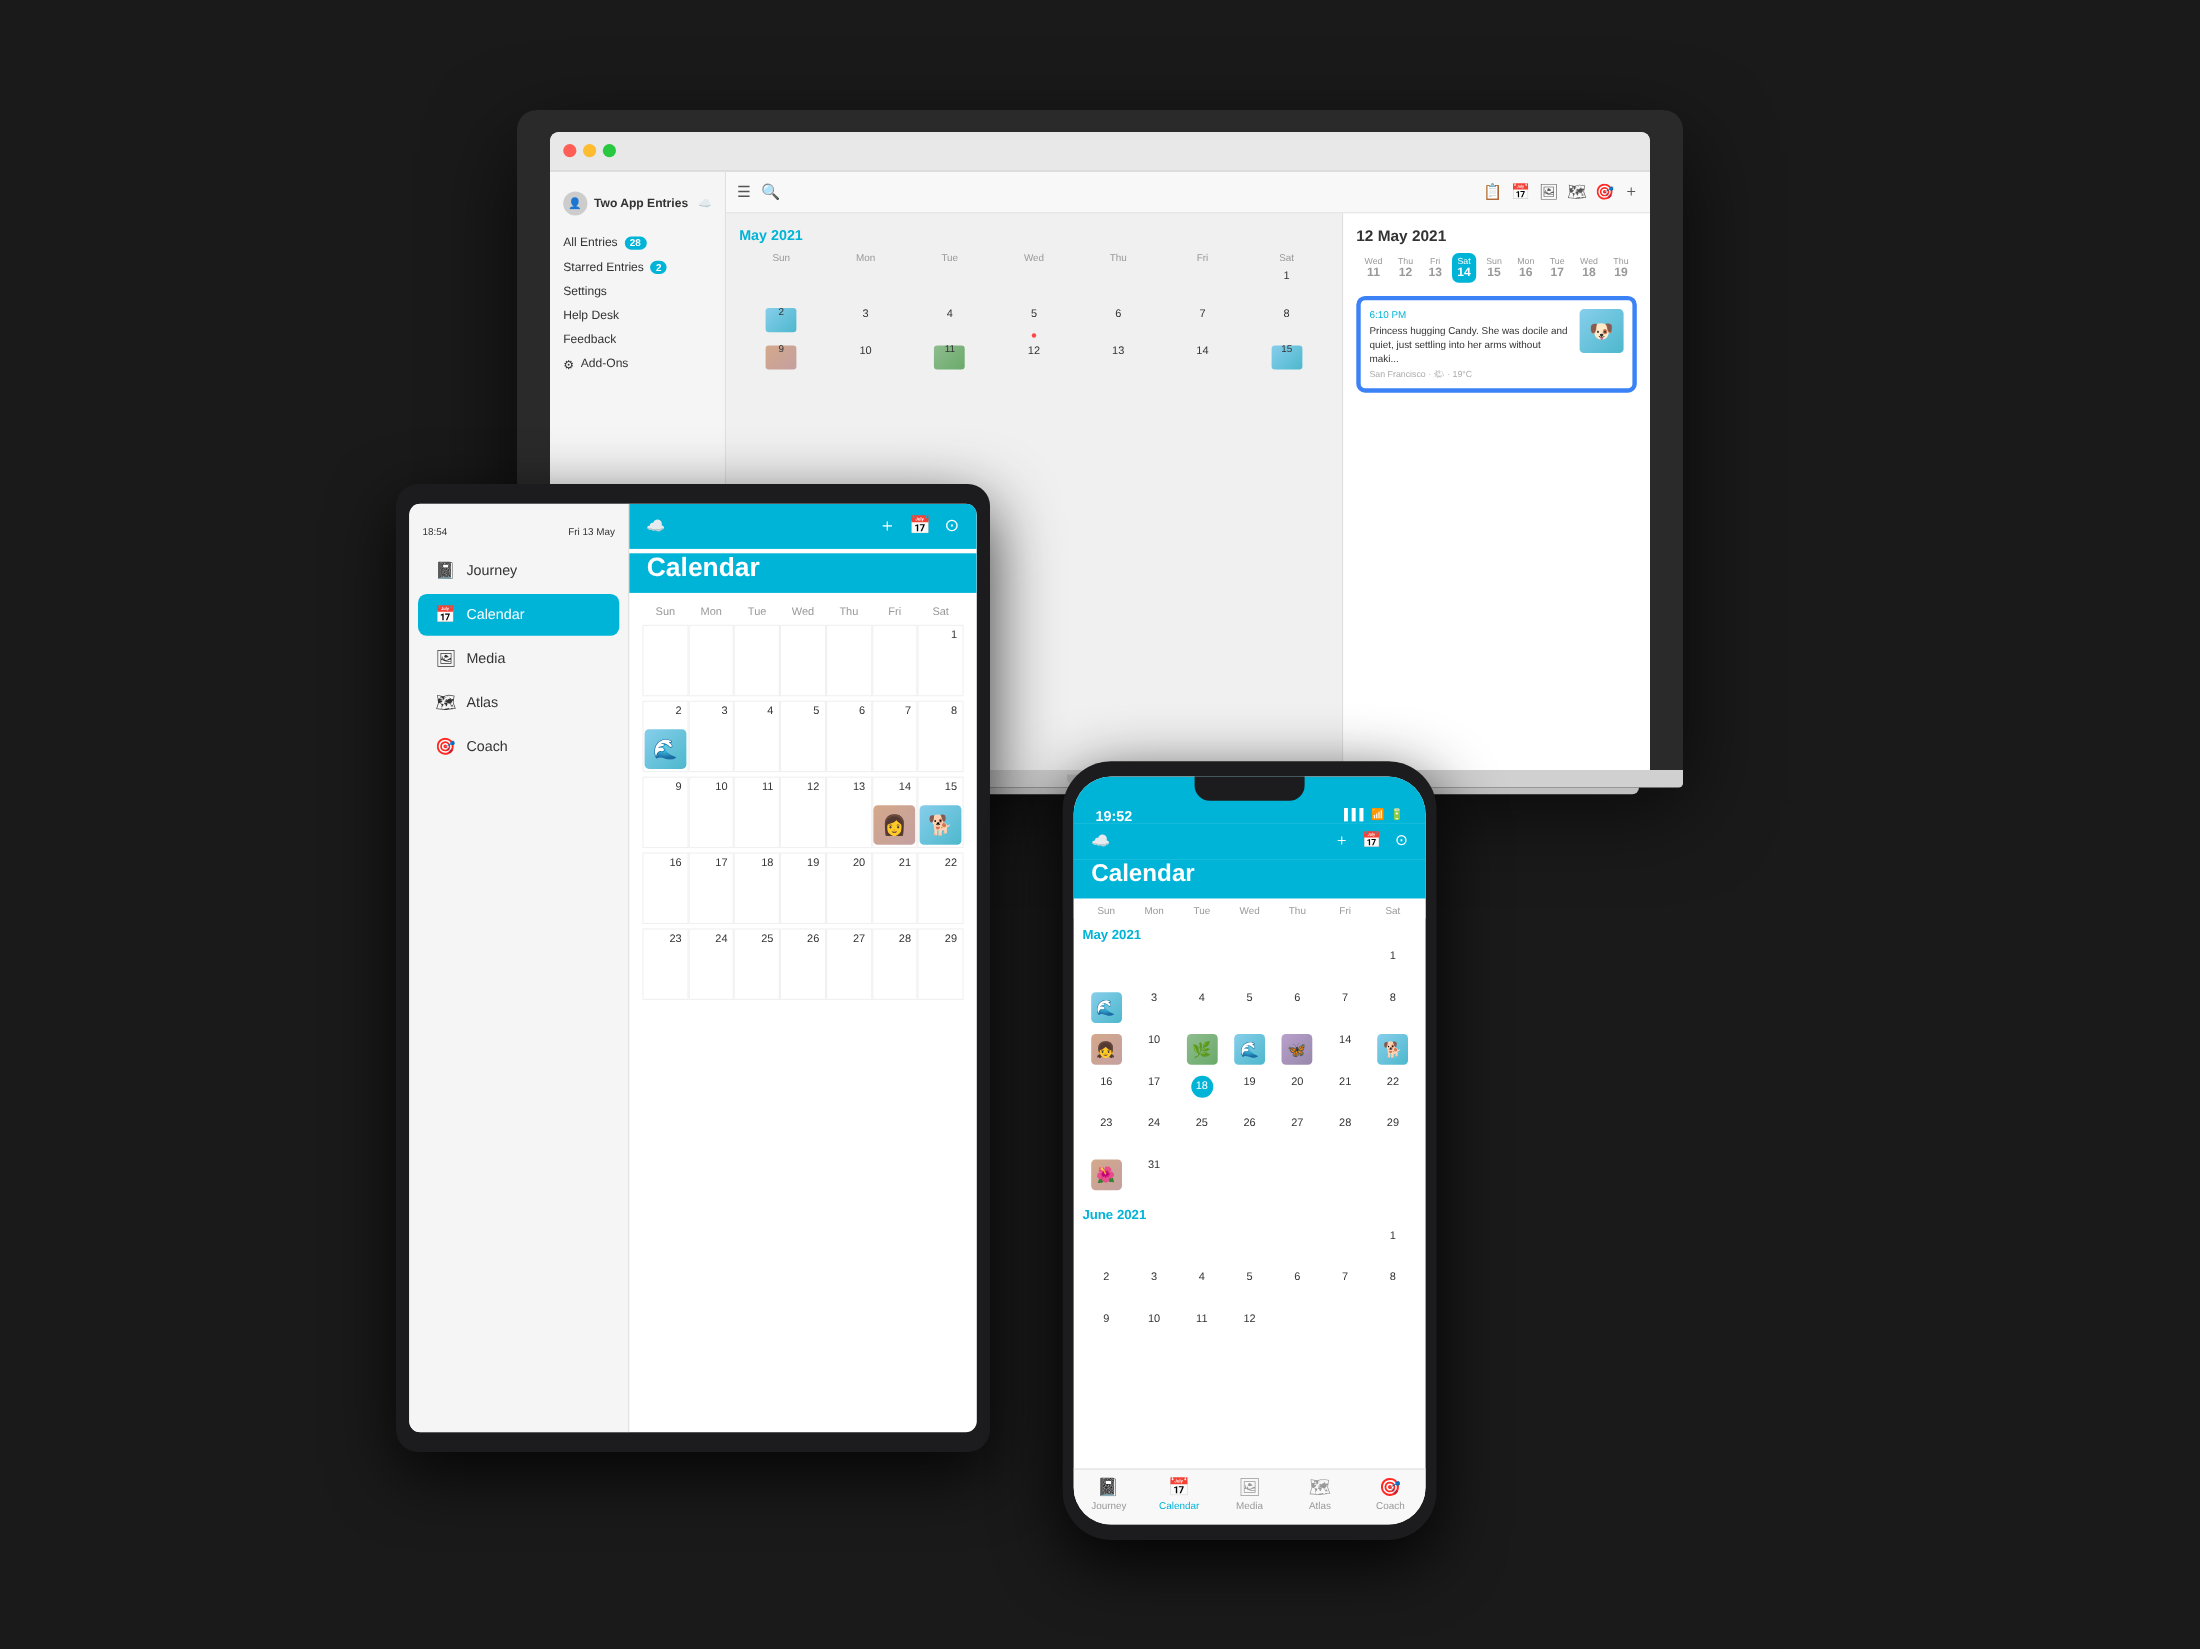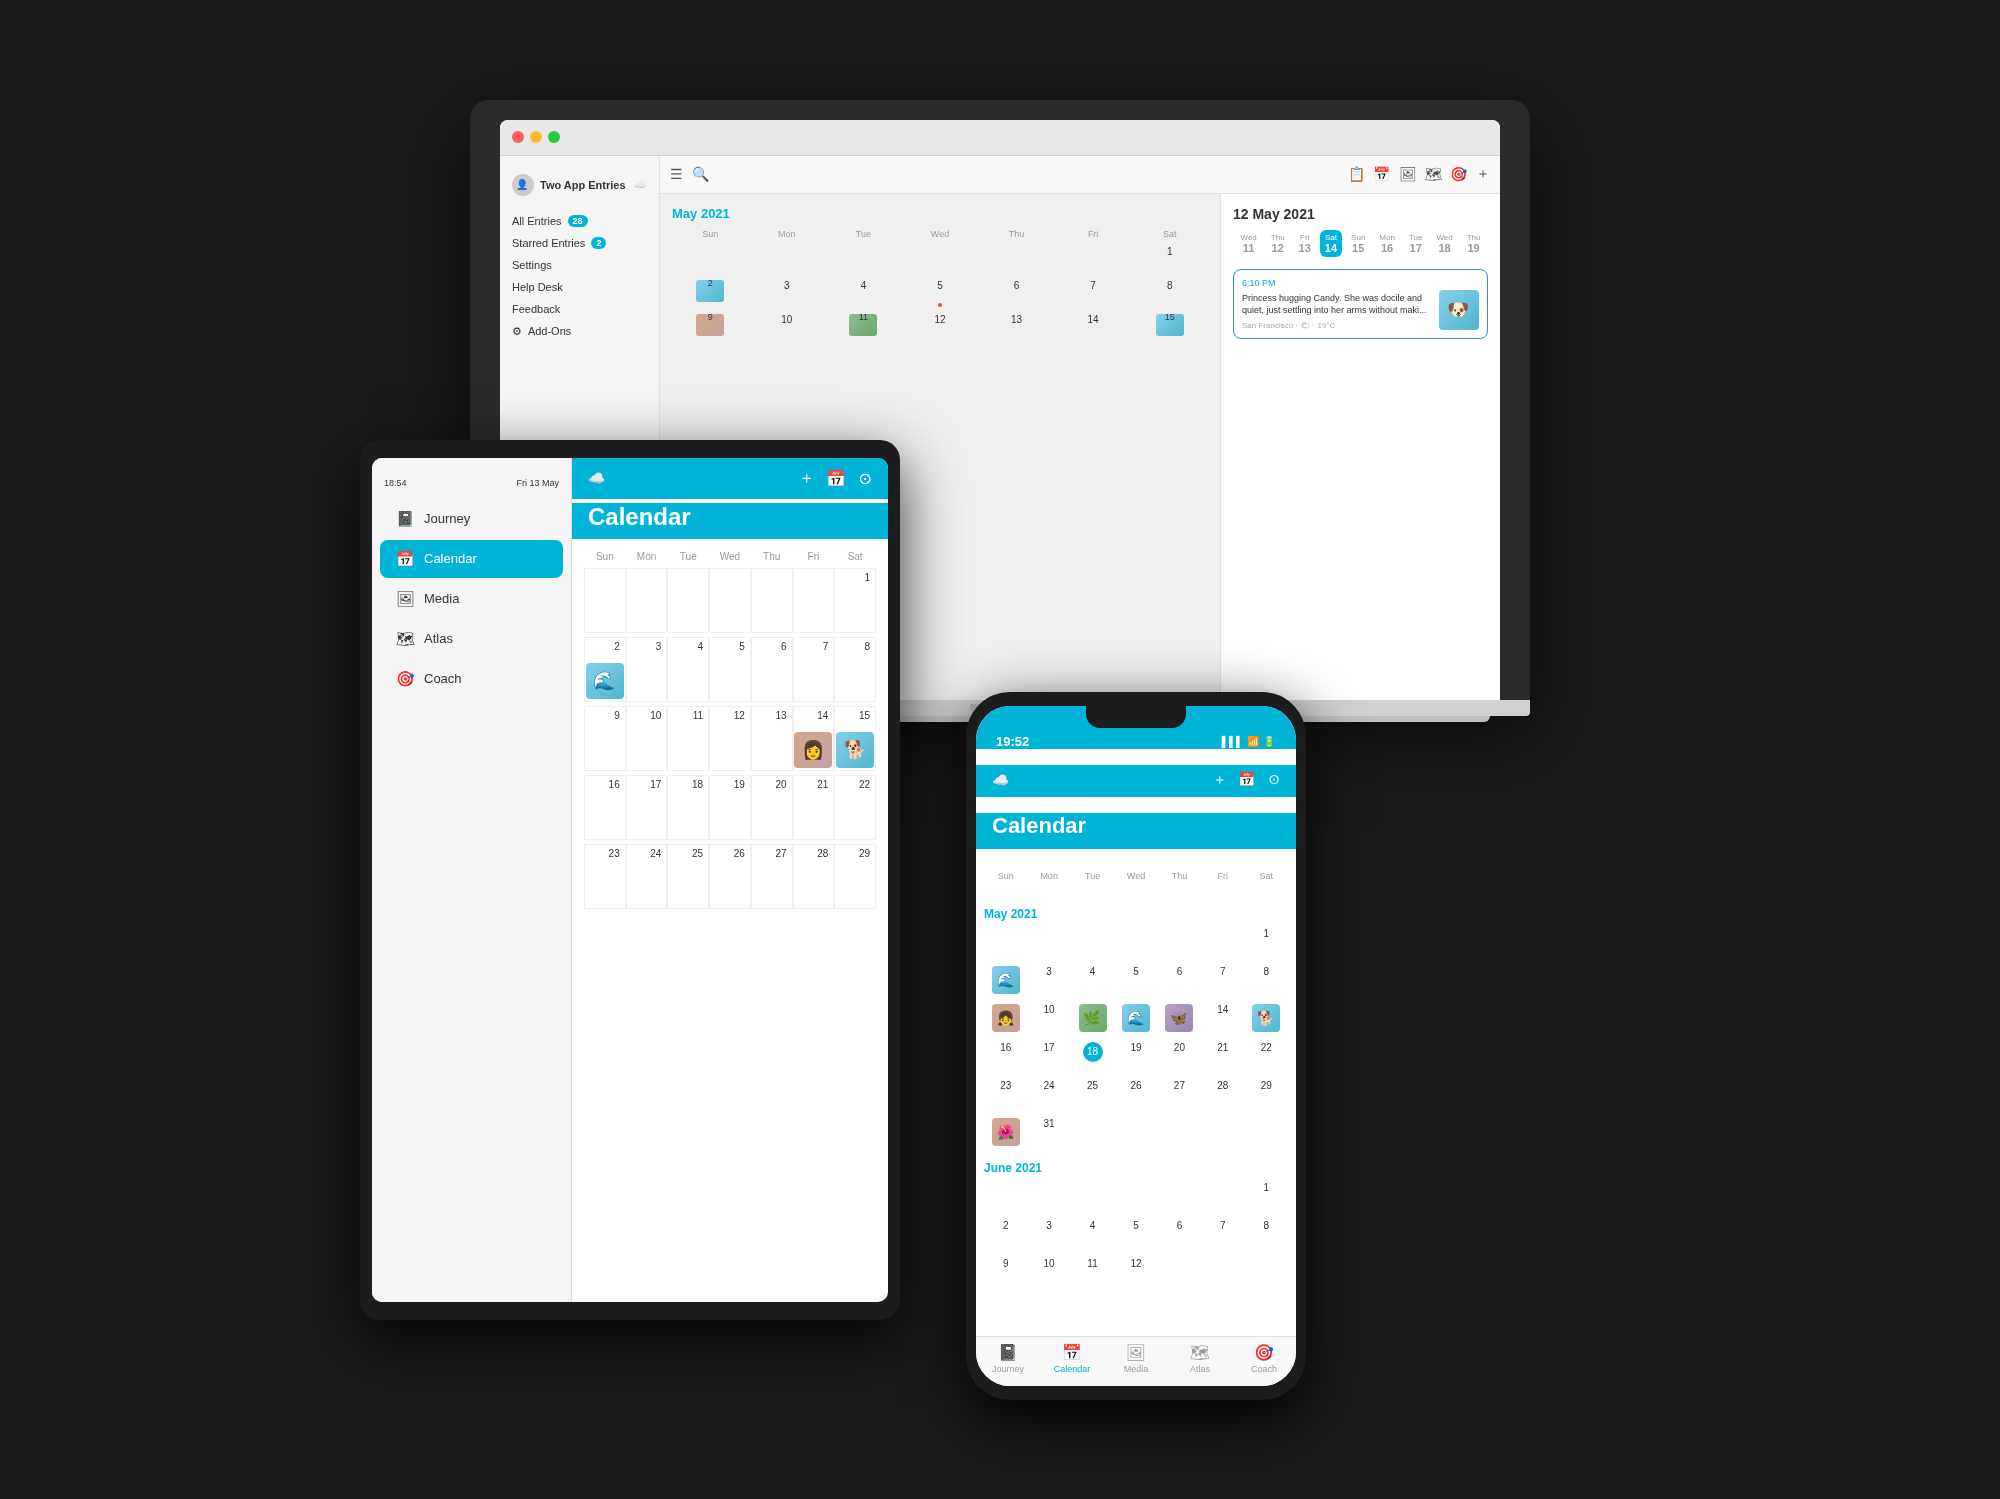--- a/index.html
+++ b/index.html
@@ -285,26 +285,25 @@
       color: white;
     }
 
     .mac-week-day .day-num {
       font-size: 11px;
       font-weight: 600;
     }
 
     .mac-entry-card {
       background: white;
-      border: 1px solid #3b82f6;
+      border: 4px solid #3b82f6;
       border-radius: 8px;
       padding: 8px;
       display: flex;
       gap: 8px;
-      align-items: flex-end;
     }
 
     .mac-entry-time {
       font-size: 9px;
       color: #00b4d8;
       margin-bottom: 4px;
     }
 
     .mac-entry-text {
       font-size: 9px;
@@ -548,21 +547,20 @@
       z-index: 10;
     }
 
     .phone-screen {
       background: white;
       border-radius: 34px;
       overflow: hidden;
       height: 680px;
       display: flex;
       flex-direction: column;
-      gap: 16px;
     }
 
     .phone-status-bar {
       background: #00b4d8;
       padding: 28px 20px 0;
       display: flex;
       justify-content: space-between;
       align-items: center;
     }
 

